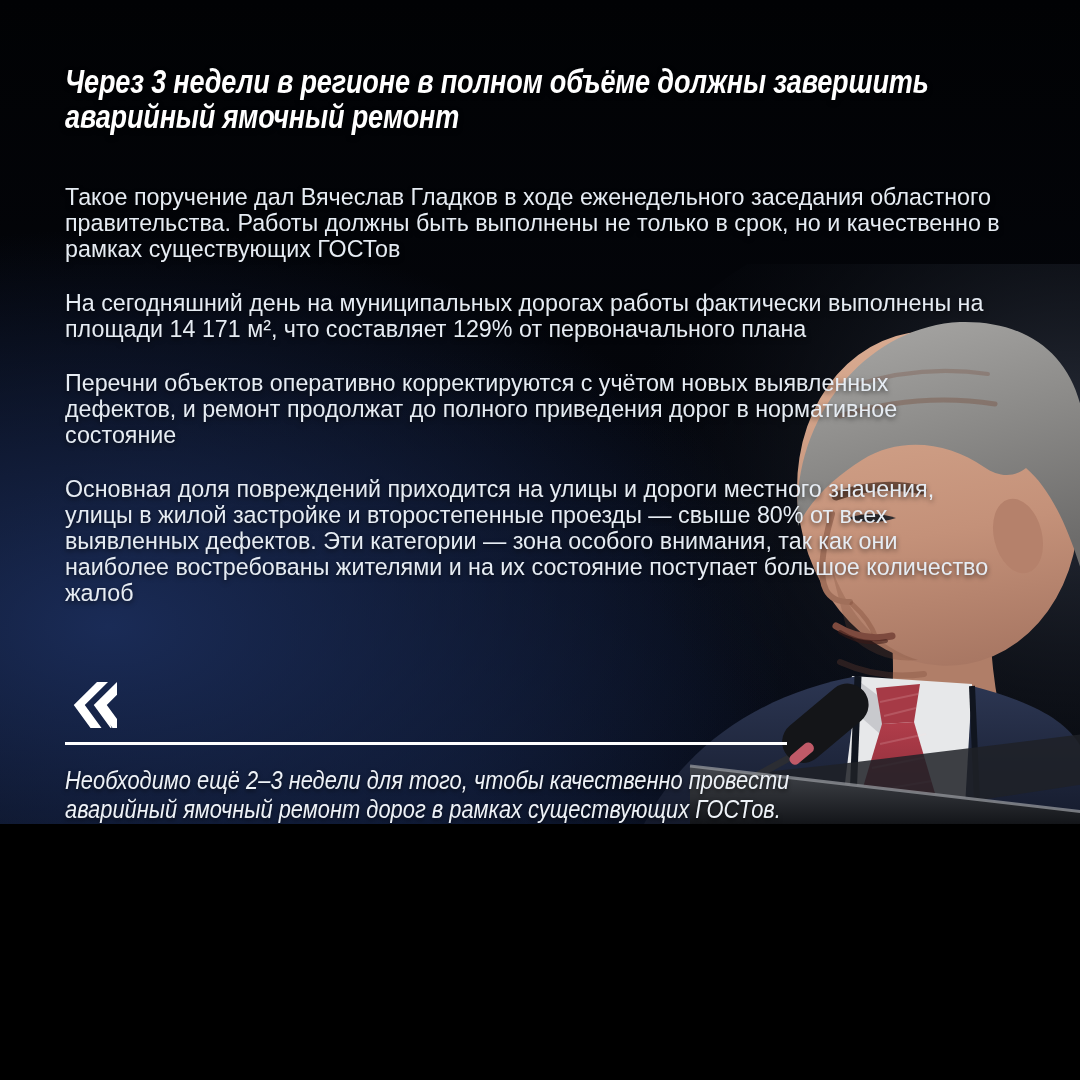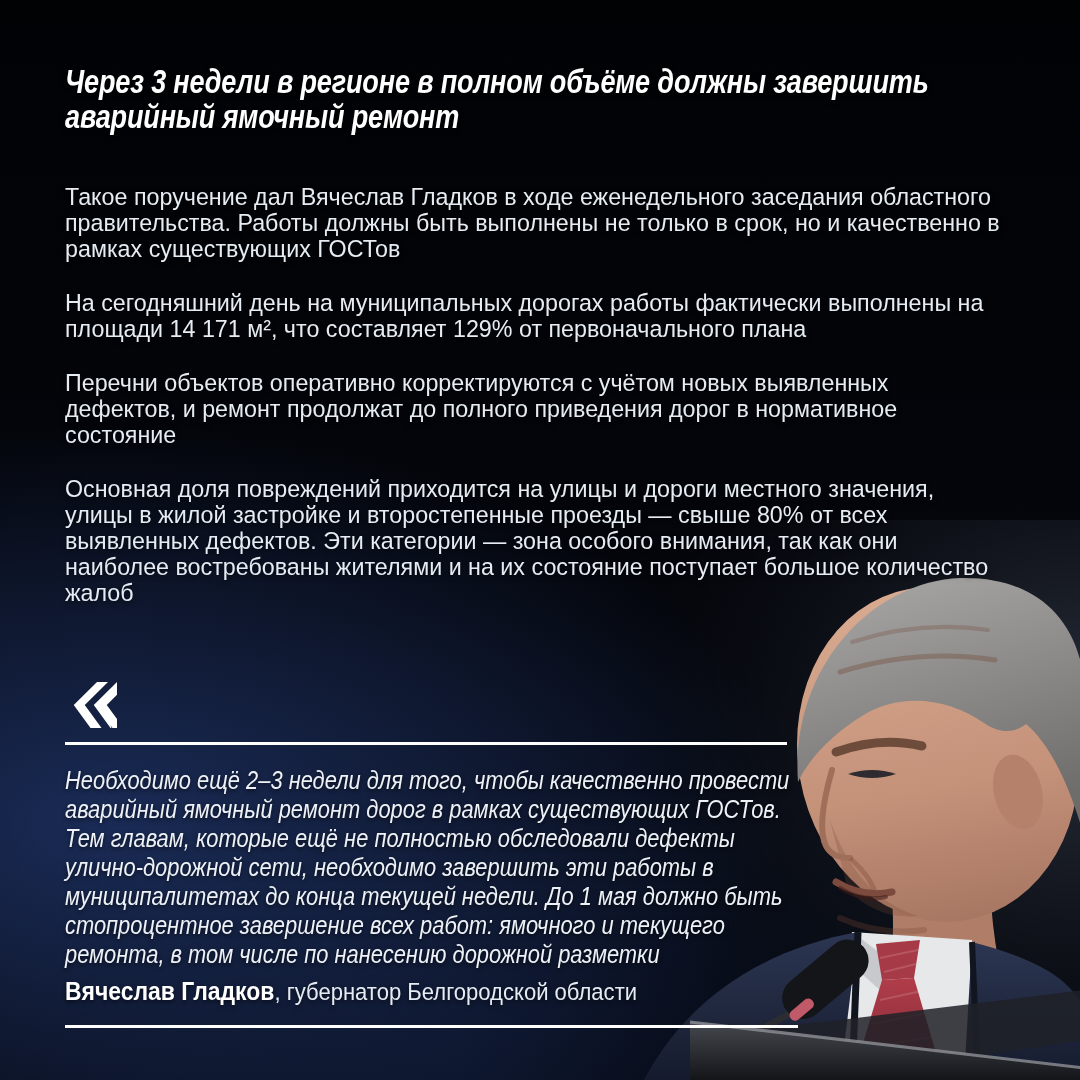--- a/index.html
+++ b/index.html
@@ -1,21 +1,21 @@
 <!DOCTYPE html>
 <html lang="ru"><head>
 <meta charset="utf-8">
 <style>
   * { margin:0; padding:0; box-sizing:border-box; }
   html,body { background:#000; }
   body { font-family:"Liberation Sans", sans-serif; }
 
   .card {
     position:relative;
-    width:1080px; height:1080px;
+    width:1080px; height:824px;
     overflow:hidden;
     background:
       radial-gradient(1100px 640px at 10% 76%, rgba(27,45,90,0.95), rgba(27,45,90,0) 62%),
       radial-gradient(900px 700px at 42% 98%, rgba(13,23,48,0.75), rgba(13,23,48,0) 65%),
       linear-gradient(180deg, #010204 0%, #04060c 55%, #05070d 100%);
     color:#e8edf3;
     text-decoration:underline;
   }
 
   

